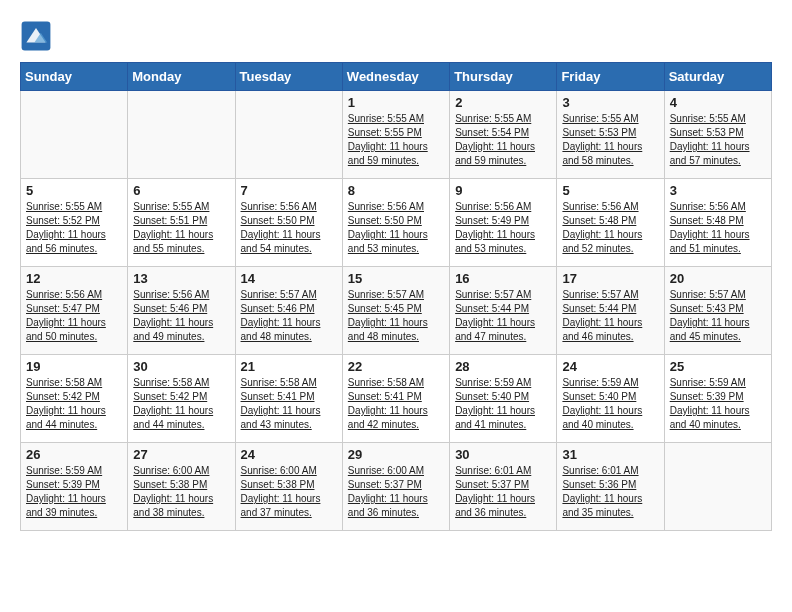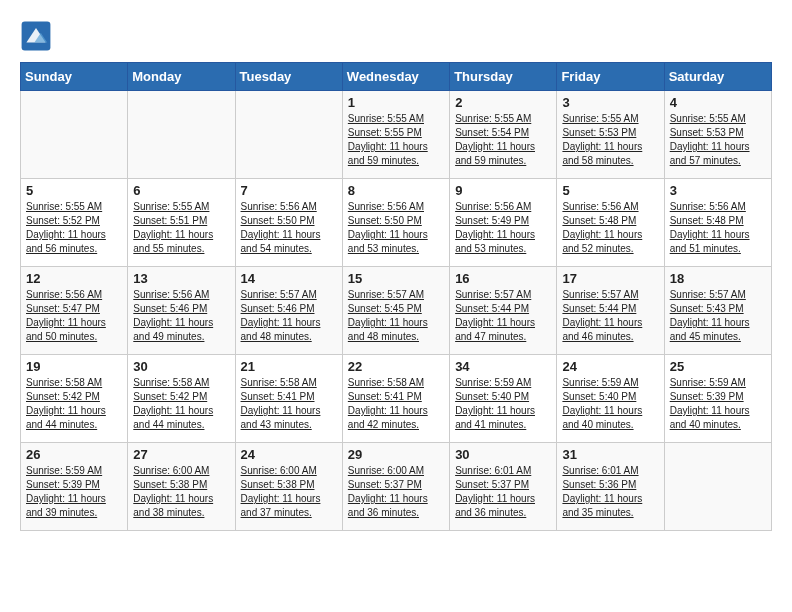--- a/index.html
+++ b/index.html
@@ -245,21 +245,21 @@
 and 47 minutes.</div>
         </td>
         <td>
           <span class="day-num">17</span>
           <div class="day-info" style="white-space: pre-line;">Sunrise: 5:57 AM
 Sunset: 5:44 PM
 Daylight: 11 hours
 and 46 minutes.</div>
         </td>
         <td>
-          <span class="day-num">18</span>
+          <span class="day-num">20</span>
           <div class="day-info" style="white-space: pre-line;">Sunrise: 5:57 AM
 Sunset: 5:43 PM
 Daylight: 11 hours
 and 45 minutes.</div>
         </td>
       </tr>
       <tr>
         <td>
           <span class="day-num">19</span>
           <div class="day-info" style="white-space: pre-line;">Sunrise: 5:58 AM
@@ -282,21 +282,21 @@
 and 43 minutes.</div>
         </td>
         <td>
           <span class="day-num">22</span>
           <div class="day-info" style="white-space: pre-line;">Sunrise: 5:58 AM
 Sunset: 5:41 PM
 Daylight: 11 hours
 and 42 minutes.</div>
         </td>
         <td>
-          <span class="day-num">34</span>
+          <span class="day-num">28</span>
           <div class="day-info" style="white-space: pre-line;">Sunrise: 5:59 AM
 Sunset: 5:40 PM
 Daylight: 11 hours
 and 41 minutes.</div>
         </td>
         <td>
           <span class="day-num">24</span>
           <div class="day-info" style="white-space: pre-line;">Sunrise: 5:59 AM
 Sunset: 5:40 PM
 Daylight: 11 hours

